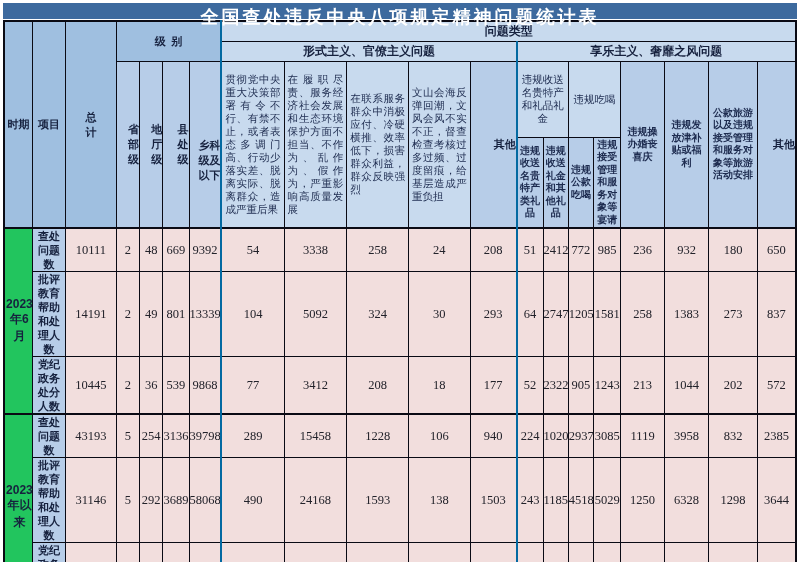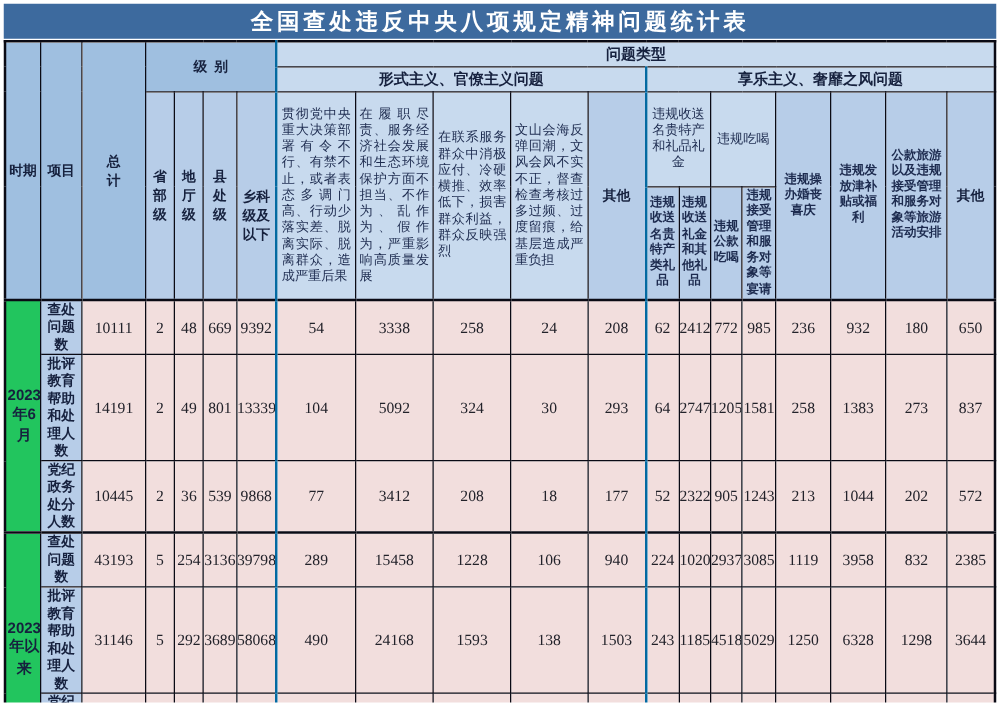--- a/index.html
+++ b/index.html
@@ -1,27 +1,27 @@
 <!DOCTYPE html>
 <html><head>
 <meta charset="utf-8">
 <style>
   html,body{margin:0;padding:0;background:#ffffff;width:800px;height:562px;overflow:hidden;
     font-family:"Liberation Sans",sans-serif;}
   .page{padding:3px;}
-  .title-bar{width:794px;height:28px;background:#3d6a9e;color:#ffffff;
+  .title-bar{width:794px;height:16px;background:#3d6a9e;color:#ffffff;
     font-size:18px;font-weight:bold;letter-spacing:3px;text-align:center;line-height:28px;
     margin-bottom:1px;font-family:"Liberation Serif",serif;}
   table.stat{border-collapse:collapse;table-layout:fixed;width:794px;
     border:2px solid #0a0a14;}
   td{border:1px solid #0a0a14;text-align:center;vertical-align:middle;
     padding:0;overflow:hidden;color:#16213e;}
   
   .hd-dark{background:#9fbfe0;font-weight:bold;font-size:11px;}
-  .hd-mid{background:#b7cde8;font-weight:bold;font-size:11px;}
+  .hd-mid{background:#b7cde8;font-weight:bold;font-size:11px;text-align:right;}
   .hd-light{background:#c8daee;font-weight:bold;font-size:12px;}
   
   .longtxt{font-weight:normal;font-size:10.5px;line-height:13px;text-align:justify;
     padding:1px 3px;font-family:"Liberation Serif",serif;color:#1d2b4f;}
   .subhd{font-weight:bold;font-size:10px;line-height:12.5px;text-align:center;
     padding:1px 2px;font-family:"Liberation Serif",serif;color:#1d2b4f;background:#b7cde8;}
   .grphd{font-weight:normal;font-size:10.5px;line-height:13px;padding:1px 3px;
     font-family:"Liberation Serif",serif;color:#1d2b4f;background:#c8daee;}
   .w1{display:inline-block;width:1.1em;}
   .w2{display:inline-block;width:2.2em;margin-top:32px;}
@@ -110,21 +110,21 @@
       <td class="num">10111</td>
       <td class="num">2</td>
       <td class="num">48</td>
       <td class="num">669</td>
       <td class="num">9392</td>
       <td class="num sl">54</td>
       <td class="num">3338</td>
       <td class="num">258</td>
       <td class="num">24</td>
       <td class="num">208</td>
-      <td class="num sl">62</td>
+      <td class="num sl">51</td>
       <td class="num">2412</td>
       <td class="num">772</td>
       <td class="num">985</td>
       <td class="num">236</td>
       <td class="num">932</td>
       <td class="num">180</td>
       <td class="num">650</td>
     </tr>
     <tr style="height:55px">
       <td class="ic">批评教育帮助和处理人数</td>

